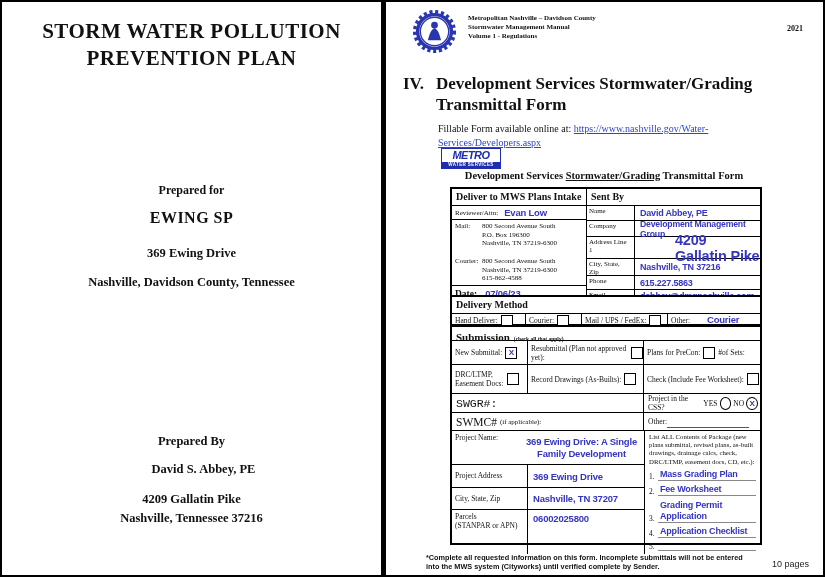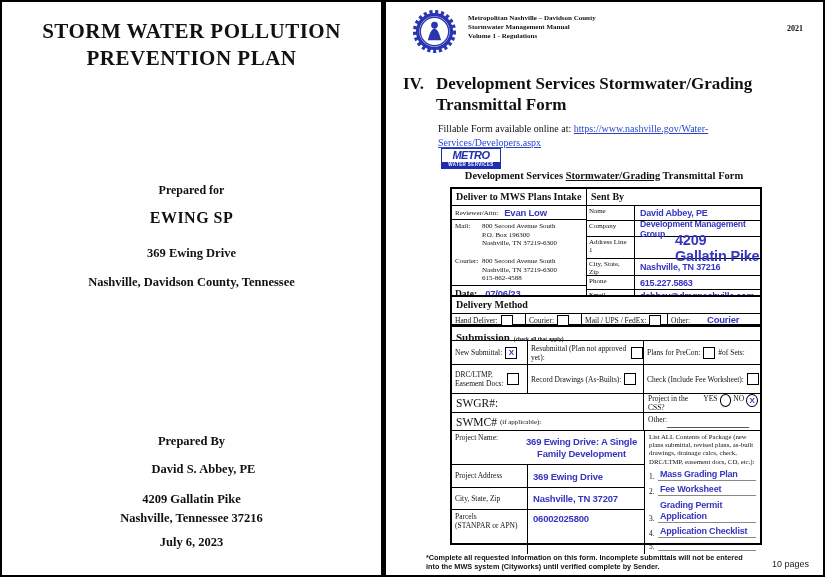--- a/index.html
+++ b/index.html
@@ -53,21 +53,21 @@
   .uline{display:inline-block;border-bottom:1px solid #555;text-align:center;font-size:9.5px;height:12px;line-height:11px;}
   .t3{top:323px;height:220px;display:flex;flex-direction:column;}
   .sub-hdr{flex:none;height:13px;border-bottom:1px solid #000;padding-left:4px;}
   .sub-hdr .h1{font-size:11px;font-weight:bold;}
   .sub-hdr .h2{font-size:5.5px;font-weight:bold;}
   .s-row{display:flex;flex:none;border-bottom:1px solid #000;font-size:7.5px;}
   .s-cell{display:flex;align-items:center;box-sizing:border-box;padding-left:3px;border-right:1px solid #000;}
   .s-cell:last-child{border-right:none;}
   .swline{display:flex;flex:none;border-bottom:1px solid #000;align-items:center;}
   .sw-left{width:192px;flex:none;border-right:1px solid #000;display:flex;align-items:center;padding-left:4px;height:100%;box-sizing:border-box;}
-  .sw-right{flex:1;display:flex;align-items:flex-start;padding-left:4px;font-size:7.5px;}
+  .sw-right{flex:1;display:flex;align-items:center;padding-left:4px;font-size:7.5px;}
   .circ{display:inline-block;width:11px;height:11px;border:1.5px solid #000;border-radius:50%;margin:0 2px;text-align:center;line-height:11px;box-sizing:content-box;font-size:8px;}
   .proj{flex:1;display:flex;border-bottom:none;}
   .proj-left{width:192px;flex:none;border-right:1px solid #000;display:flex;flex-direction:column;}
   .p-row{display:flex;border-bottom:1px solid #000;flex:none;}
   .p-row:last-child{border-bottom:none;flex:1;}
   .p-lbl{font-size:7.5px;padding:2px 0 0 3px;box-sizing:border-box;line-height:9px;}
   .p-lbl.w1{width:62px;flex:none;}
   .p-lbl.w2{width:76px;flex:none;border-right:1px solid #000;}
   .p-val{flex:1;display:flex;align-items:center;padding-left:5px;font-size:9.5px;}
   .contents{flex:1;padding:2px 4px 0 4px;display:flex;flex-direction:column;}
@@ -89,21 +89,20 @@
     <div class="abs ctr b" style="top:181px;font-size:12px;">Prepared for</div>
     <div class="abs ctr b" style="top:207px;font-size:16px;letter-spacing:.5px;">EWING SP</div>
     <div class="abs ctr b" style="top:244px;font-size:12.5px;">369 Ewing Drive</div>
     <div class="abs ctr b" style="top:273px;font-size:12.5px;">Nashville, Davidson County, Tennessee</div>
     <div class="abs ctr b" style="top:432px;font-size:12.5px;">Prepared By</div>
     <div class="abs ctr b" style="top:460px;font-size:12.5px;padding-left:12px;">David S. Abbey, PE</div>
     <div class="abs ctr b" style="top:488px;font-size:12.5px;line-height:19px;">
       <div>4209 Gallatin Pike</div>
       <div>Nashville, Tennessee 37216</div>
     </div>
-    <div class="abs ctr b" style="top:533px;font-size:12.5px;">July 6, 2023</div>
     <div class="abs pagecount" style="top:555px;right:28px;margin-top:20px;">29 pages</div>
   </div>
 
   <div class="page right-page">
 
     <div class="abs" style="left:25px;top:6px;">
       <svg width="47" height="47" viewBox="0 0 48 48">
         <circle cx="24" cy="24" r="19" fill="#2a35b0" stroke="#2a35b0" stroke-width="6" stroke-dasharray="3 2.6"></circle>
         <circle cx="24" cy="24" r="15.5" fill="#ffffff"></circle>
         <circle cx="24" cy="24" r="14.5" fill="none" stroke="#2a35b0" stroke-width="1.4"></circle>
@@ -259,21 +258,21 @@
           <span>Record Drawings (As-Builts):</span>
           <span class="cb"></span>
         </div>
         <div class="s-cell" style="flex:1;">
           <span>Check (Include Fee Worksheet):</span>
           <span class="cb"></span>
         </div>
       </div>
       <div class="swline" style="height:18px;">
         <div class="sw-left">
-          <span style="font-size:11.5px;">SWGR#:</span>
+          <span style="font-size:11.5px;font-family:Liberation Mono, monospace;">SWGR#:</span>
         </div>
         <div class="sw-right">
           <span>Project in the CSS?</span>
           <span style="margin-left:3px;">YES</span>
           <span class="circ"></span>
           <span>NO</span>
           <span class="circ fill" style="font-size:8px;">X</span>
         </div>
       </div>
       <div class="swline" style="height:17px;">

